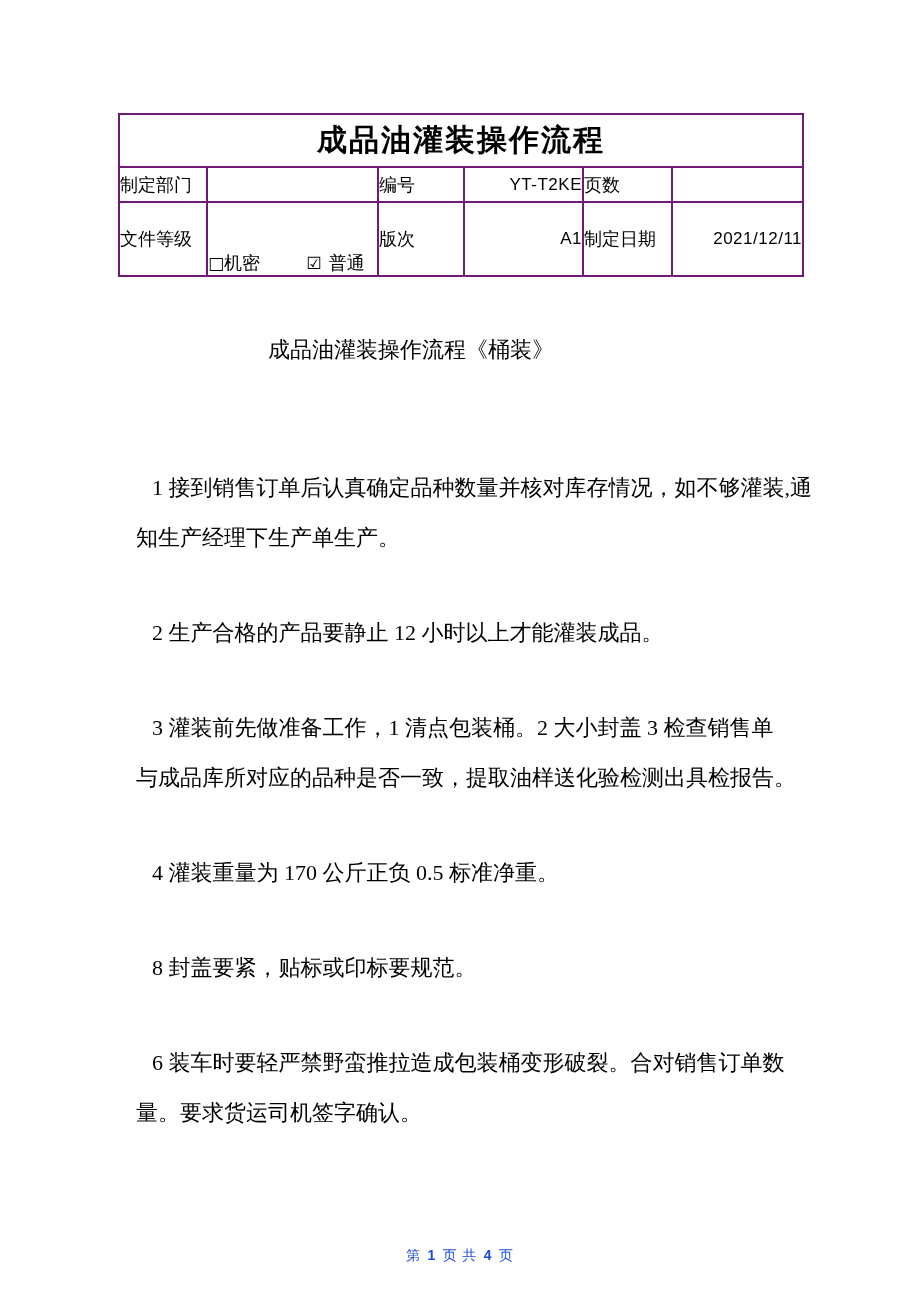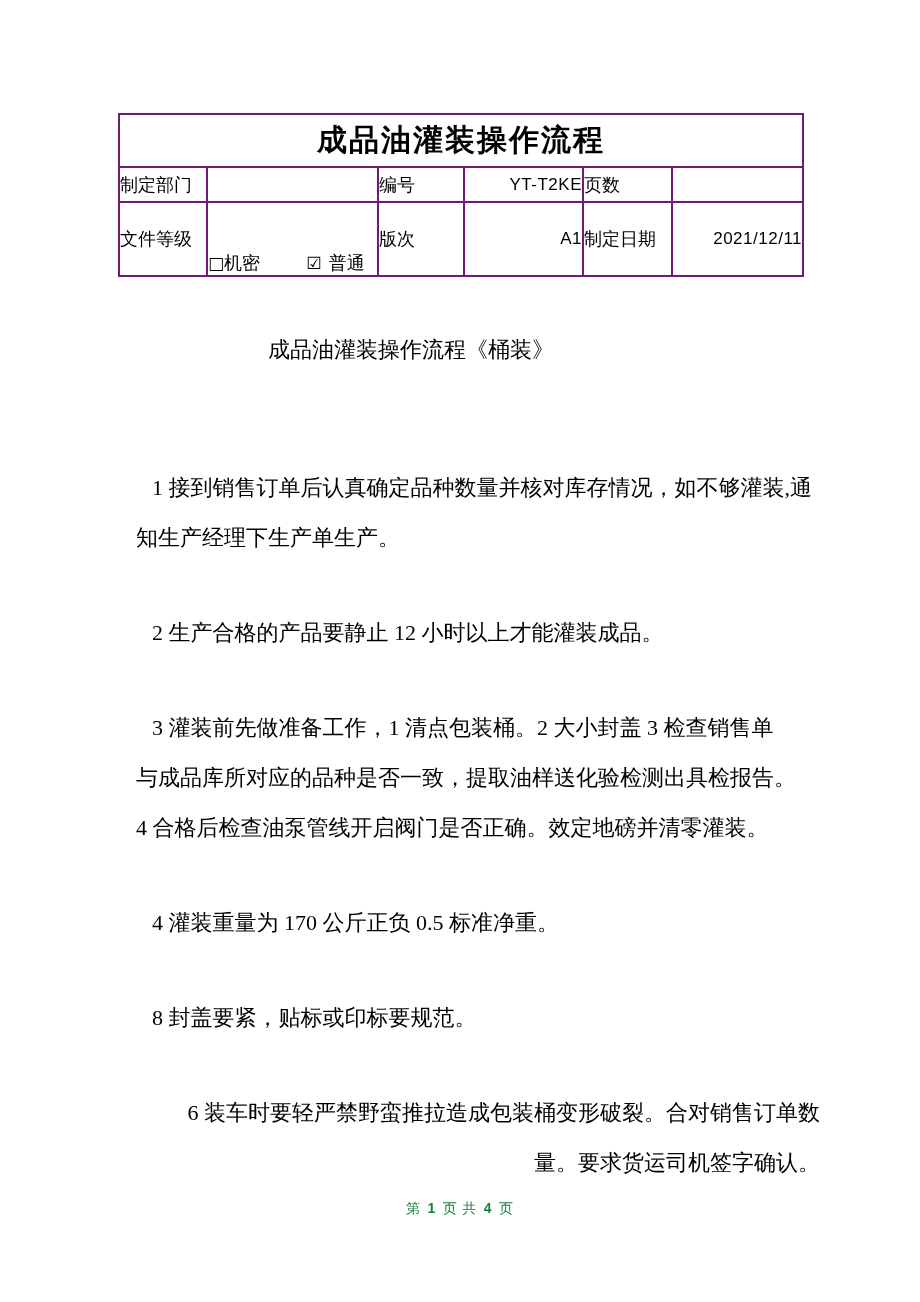--- a/index.html
+++ b/index.html
@@ -79,32 +79,32 @@
   .content {
     position: absolute;
     left: 118px;
     top: 463px;
     width: 684px;
     font-size: 22px;
     line-height: 50px;
     margin-left: 18px;
   }
   .para { margin: 0 0 45px 0; }
-  .para:last-child { margin-bottom: 0; text-align: right; }
+  .para:last-child { margin-bottom: 0; }
   .line { white-space: pre-wrap; }
   .line.first { text-indent: 16px; }
 
   
   .footer {
     position: absolute;
     left: 0;
-    top: 1200px;
+    top: 1247px;
     width: 920px;
     text-align: center;
-    color: #15803d;
+    color: #1d4ed8;
     font-size: 14px;
     letter-spacing: 1px;
   }
   .footer .num {
     font-weight: bold;
     font-family: "Liberation Sans", "DejaVu Sans", sans-serif;
     margin: 0 2px;
   }
 </style>
 </head>
@@ -153,21 +153,20 @@
     <div class="para">
       <div class="line first">1 接到销售订单后认真确定品种数量并核对库存情况，如不够灌装,通</div>
       <div class="line">知生产经理下生产单生产。</div>
     </div>
     <div class="para">
       <div class="line first">2 生产合格的产品要静止 12 小时以上才能灌装成品。</div>
     </div>
     <div class="para">
       <div class="line first">3 灌装前先做准备工作，1 清点包装桶。2 大小封盖 3 检查销售单</div>
       <div class="line">与成品库所对应的品种是否一致，提取油样送化验检测出具检报告。</div>
-      <div class="line">4 合格后检查油泵管线开启阀门是否正确。效定地磅并清零灌装。</div>
     </div>
     <div class="para">
       <div class="line first">4 灌装重量为 170 公斤正负 0.5 标准净重。</div>
     </div>
     <div class="para">
       <div class="line first">8 封盖要紧，贴标或印标要规范。</div>
     </div>
     <div class="para">
       <div class="line first">6 装车时要轻严禁野蛮推拉造成包装桶变形破裂。合对销售订单数</div>
       <div class="line">量。要求货运司机签字确认。</div>

